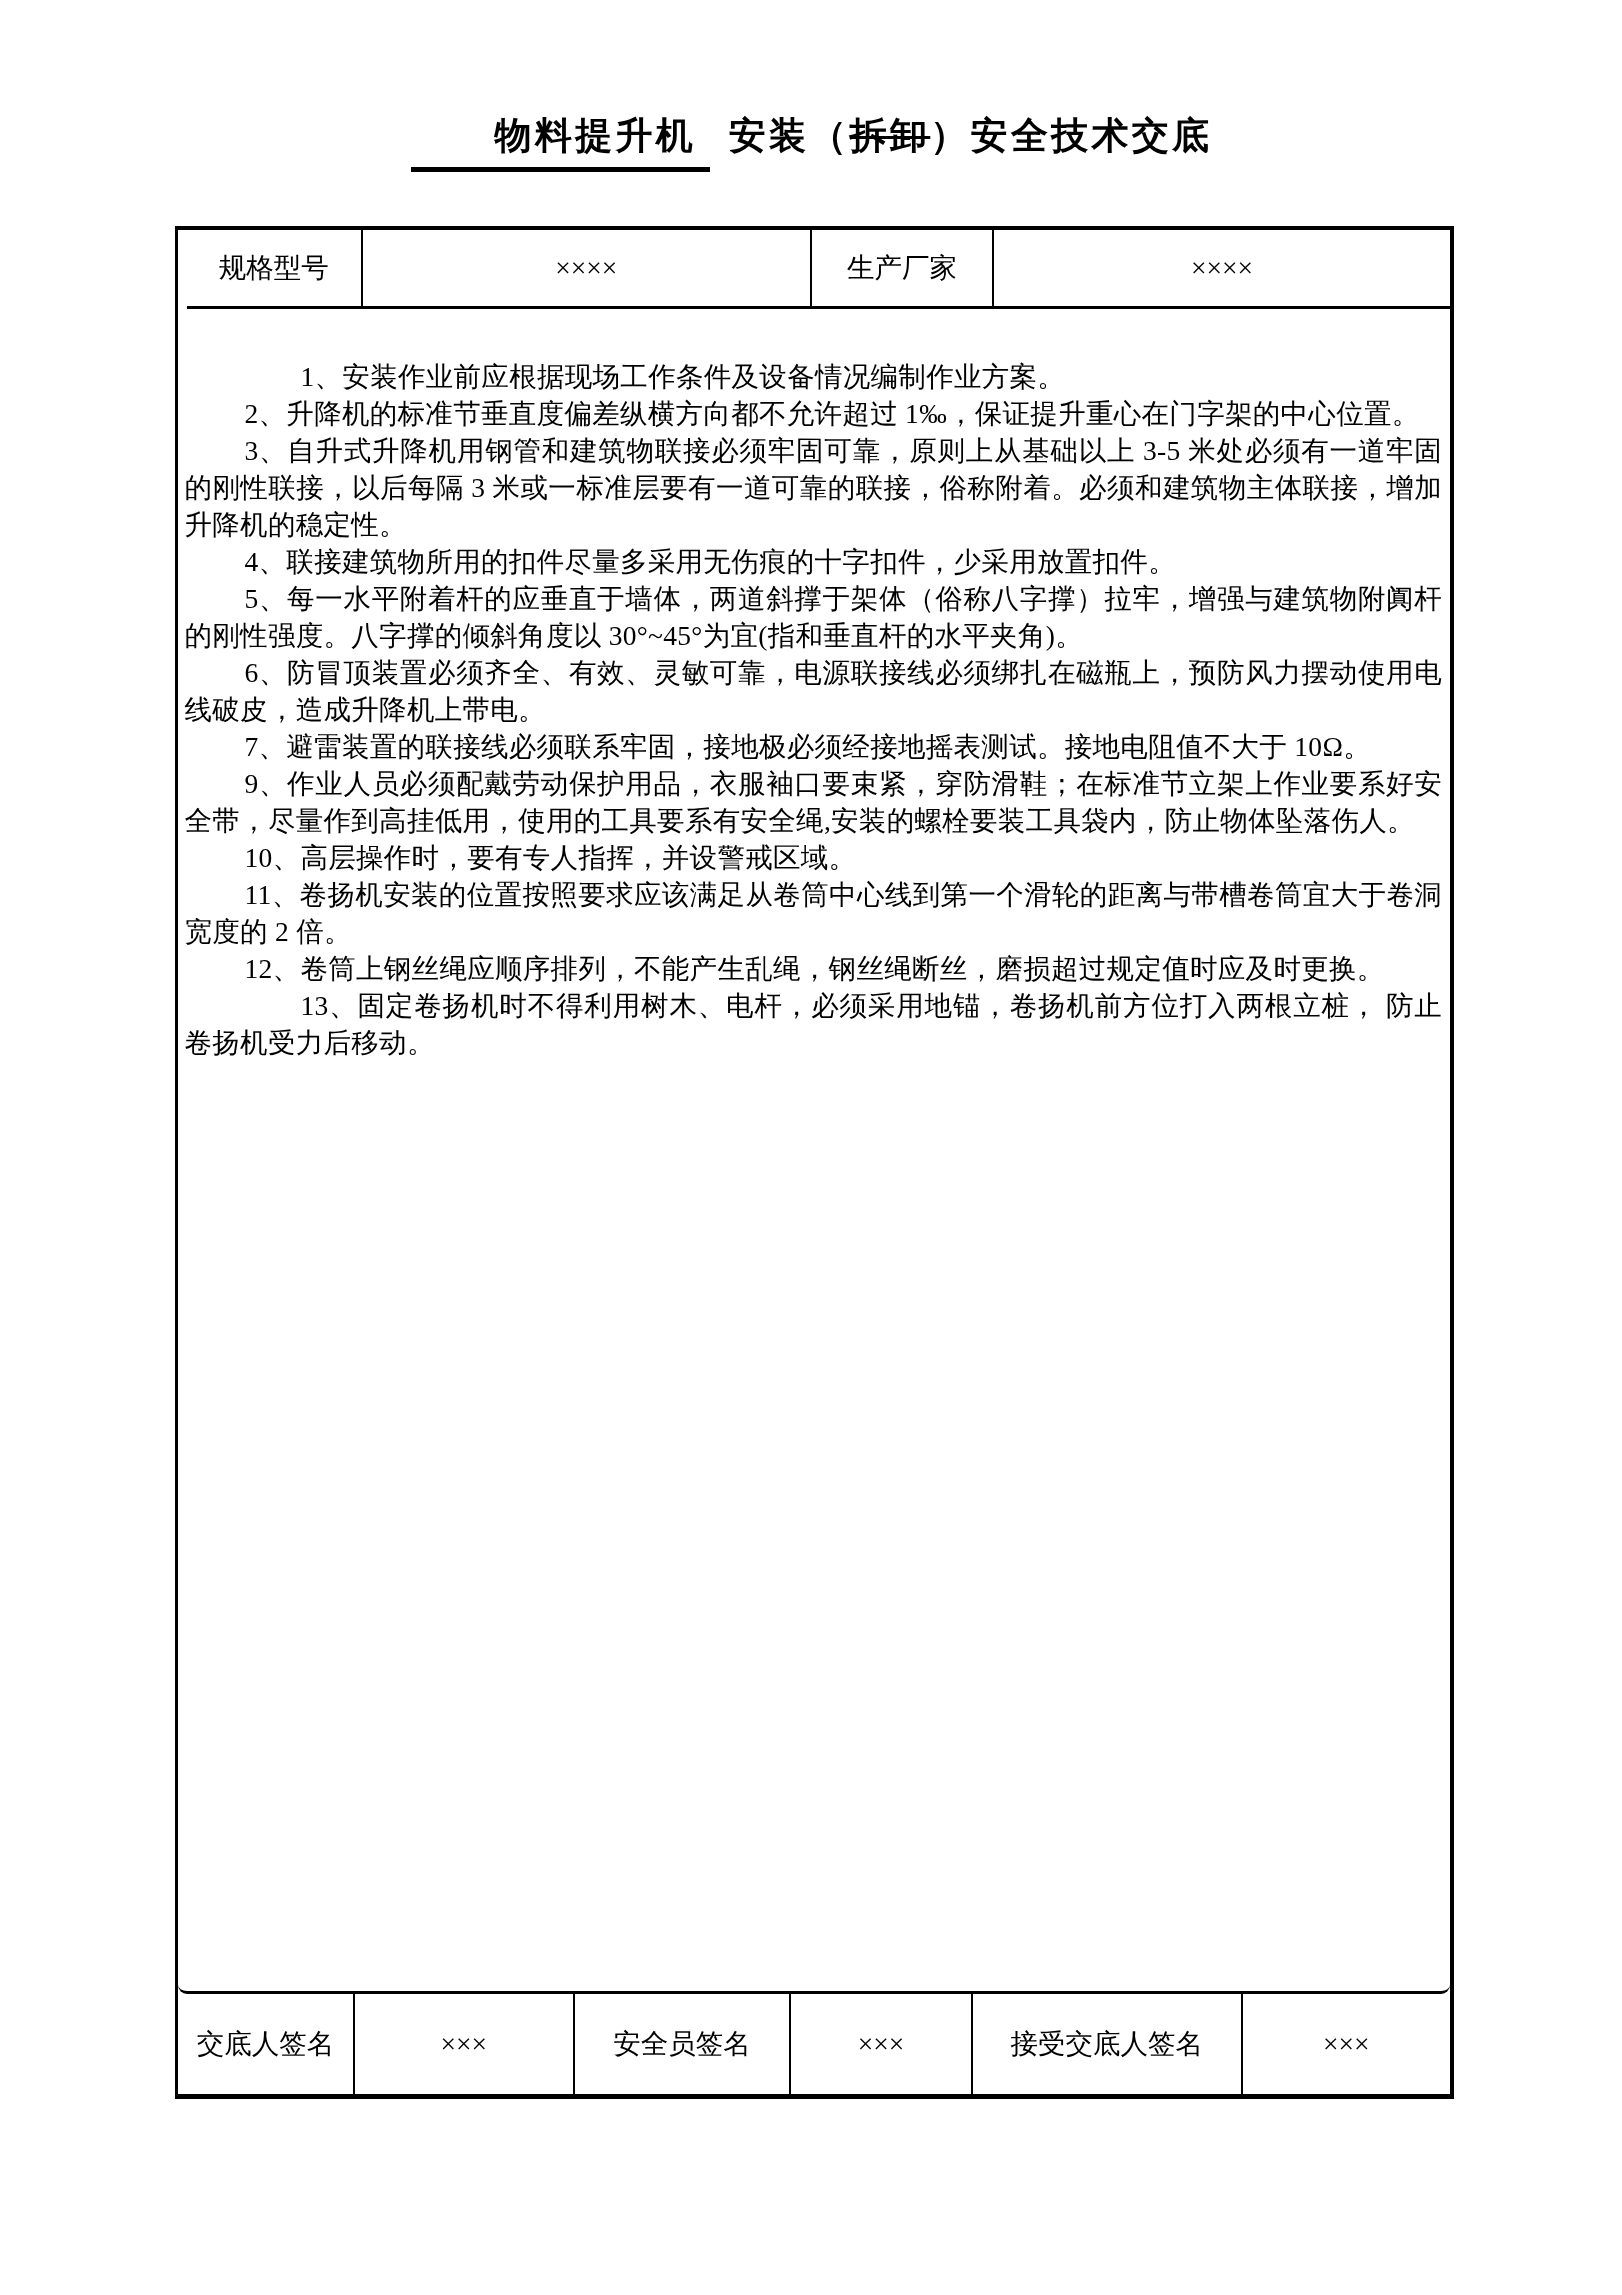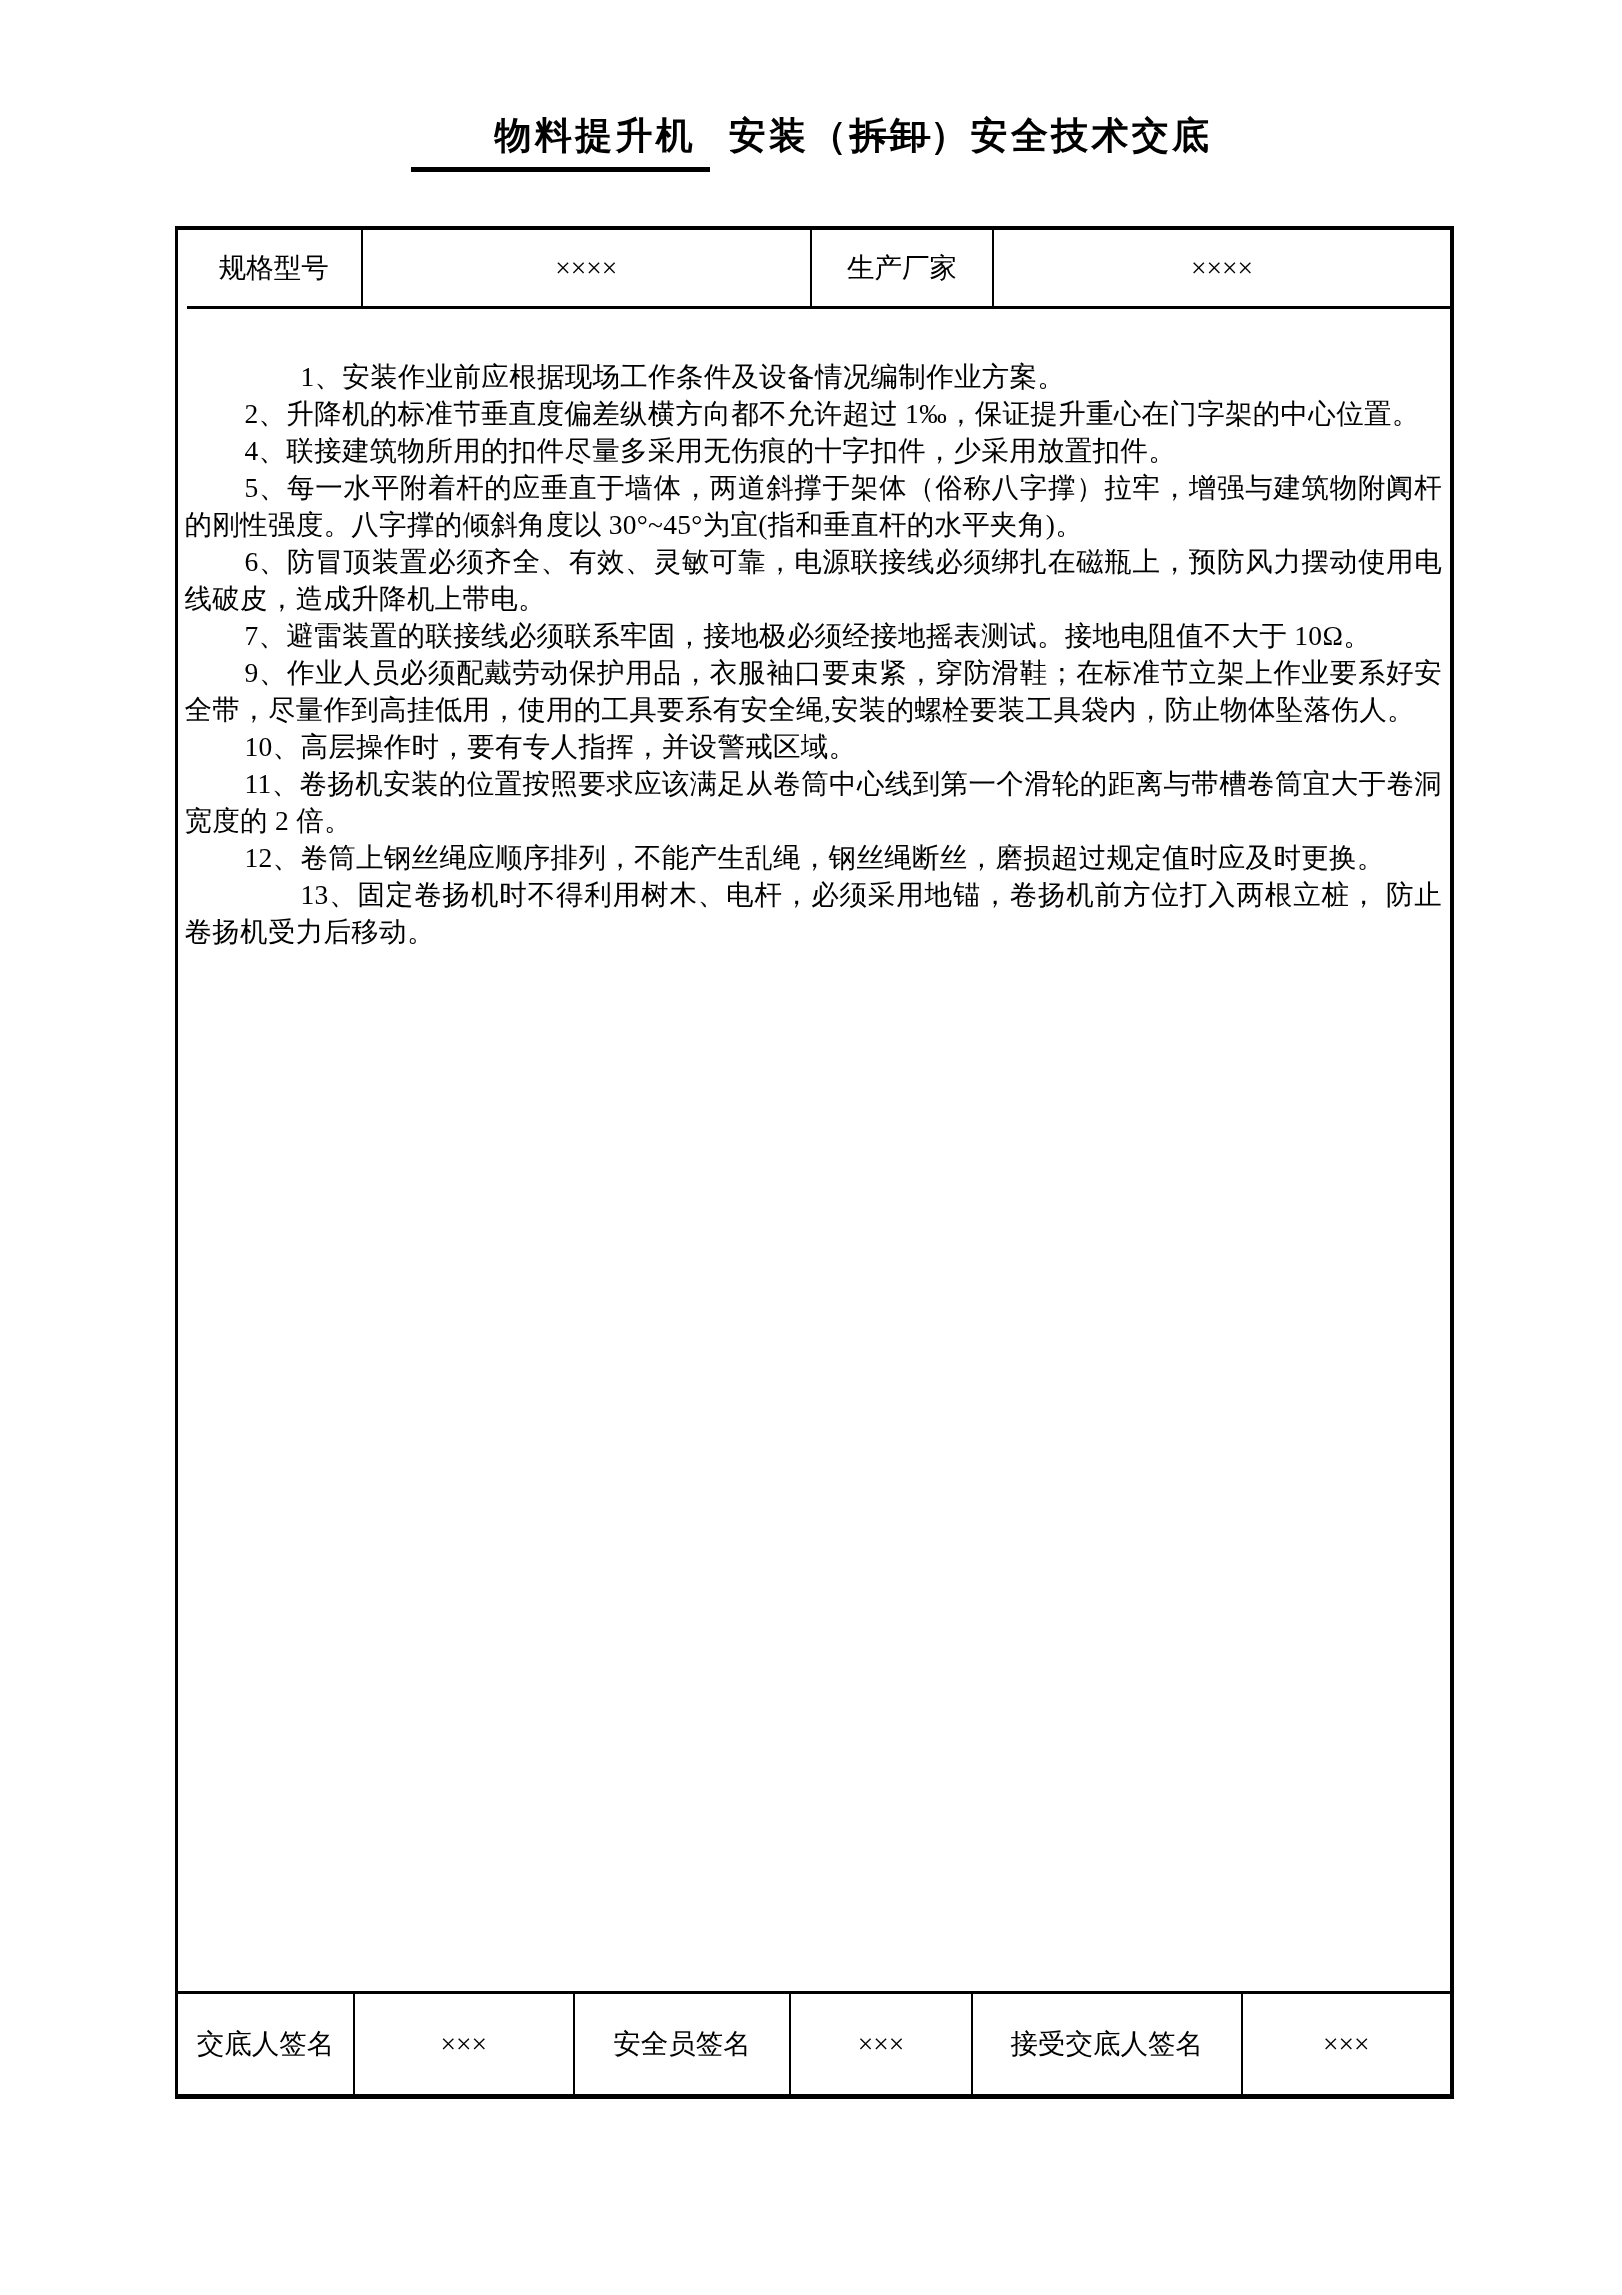--- a/index.html
+++ b/index.html
@@ -54,20 +54,21 @@
   .hdr-row .cell:last-child{border-right:none;}
   .row-1{height:92px;}
   .row-2{height:76px;}
 
   .body-cell{
     flex:1 1 auto;
     border-bottom:3.9px solid #000;
     box-sizing:border-box;
     padding:49px 7.9px 0 6.5px;
     overflow:hidden;
+    border-radius:9px;
   }
   .body-cell p{
     margin:0;
     font-size:27.5px;
     line-height:37px;
     text-align:justify;
     letter-spacing:0.3px;
   }
   .indent-md{text-indent:60px;}
   .indent-lg{text-indent:116px;}
@@ -100,20 +101,21 @@
     <div class="hdr-row second row-2">
       <div class="cell">规格型号</div>
       <div class="cell">××××</div>
       <div class="cell">生产厂家</div>
       <div class="cell">××××</div>
     </div>
 
     <div class="body-cell">
       <p class="indent-lg">1、安装作业前应根据现场工作条件及设备情况编制作业方案。</p>
       <p class="indent-md">2、升降机的标准节垂直度偏差纵横方向都不允许超过 1‰，保证提升重心在门字架的中心位置。</p>
+      <p class="indent-md">3、自升式升降机用钢管和建筑物联接必须牢固可靠，原则上从基础以上 3-5 米处必须有一道牢固的刚性联接，以后每隔 3 米或一标准层要有一道可靠的联接，俗称附着。必须和建筑物主体联接，增加升降机的稳定性。</p>
       <p class="indent-md">4、联接建筑物所用的扣件尽量多采用无伤痕的十字扣件，少采用放置扣件。</p>
       <p class="indent-md">5、每一水平附着杆的应垂直于墙体，两道斜撑于架体（俗称八字撑）拉牢，增强与建筑物附阗杆的刚性强度。八字撑的倾斜角度以 30°~45°为宜(指和垂直杆的水平夹角)。</p>
       <p class="indent-md">6、防冒顶装置必须齐全、有效、灵敏可靠，电源联接线必须绑扎在磁瓶上，预防风力摆动使用电线破皮，造成升降机上带电。</p>
       <p class="indent-md">7、避雷装置的联接线必须联系牢固，接地极必须经接地摇表测试。接地电阻值不大于 10Ω。</p>
       <p class="indent-md">9、作业人员必须配戴劳动保护用品，衣服袖口要束紧，穿防滑鞋；在标准节立架上作业要系好安全带，尽量作到高挂低用，使用的工具要系有安全绳,安装的螺栓要装工具袋内，防止物体坠落伤人。</p>
       <p class="indent-md">10、高层操作时，要有专人指挥，并设警戒区域。</p>
       <p class="indent-md">11、卷扬机安装的位置按照要求应该满足从卷筒中心线到第一个滑轮的距离与带槽卷筒宜大于卷洞宽度的 2 倍。</p>
       <p class="indent-md">12、卷筒上钢丝绳应顺序排列，不能产生乱绳，钢丝绳断丝，磨损超过规定值时应及时更换。</p>
       <p class="indent-lg">13、固定卷扬机时不得利用树木、电杆，必须采用地锚，卷扬机前方位打入两根立桩， 防止卷扬机受力后移动。</p>
     </div>

